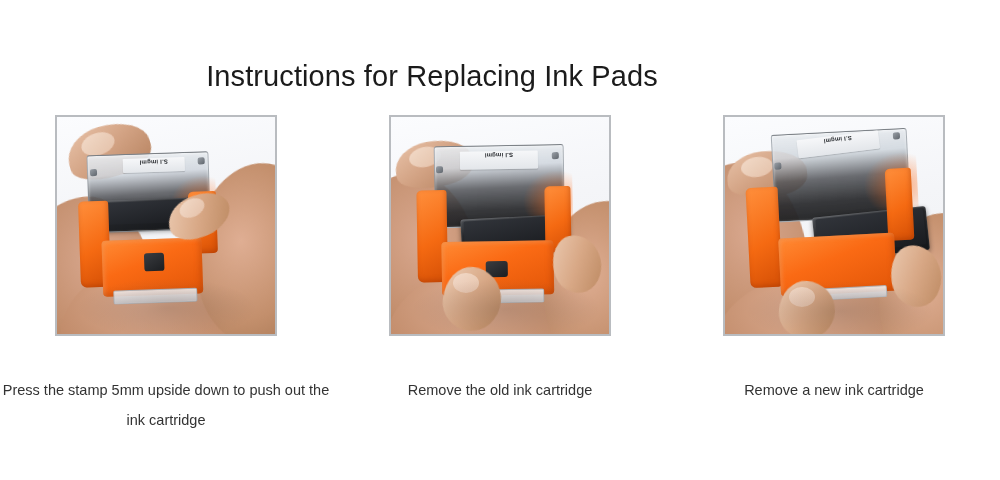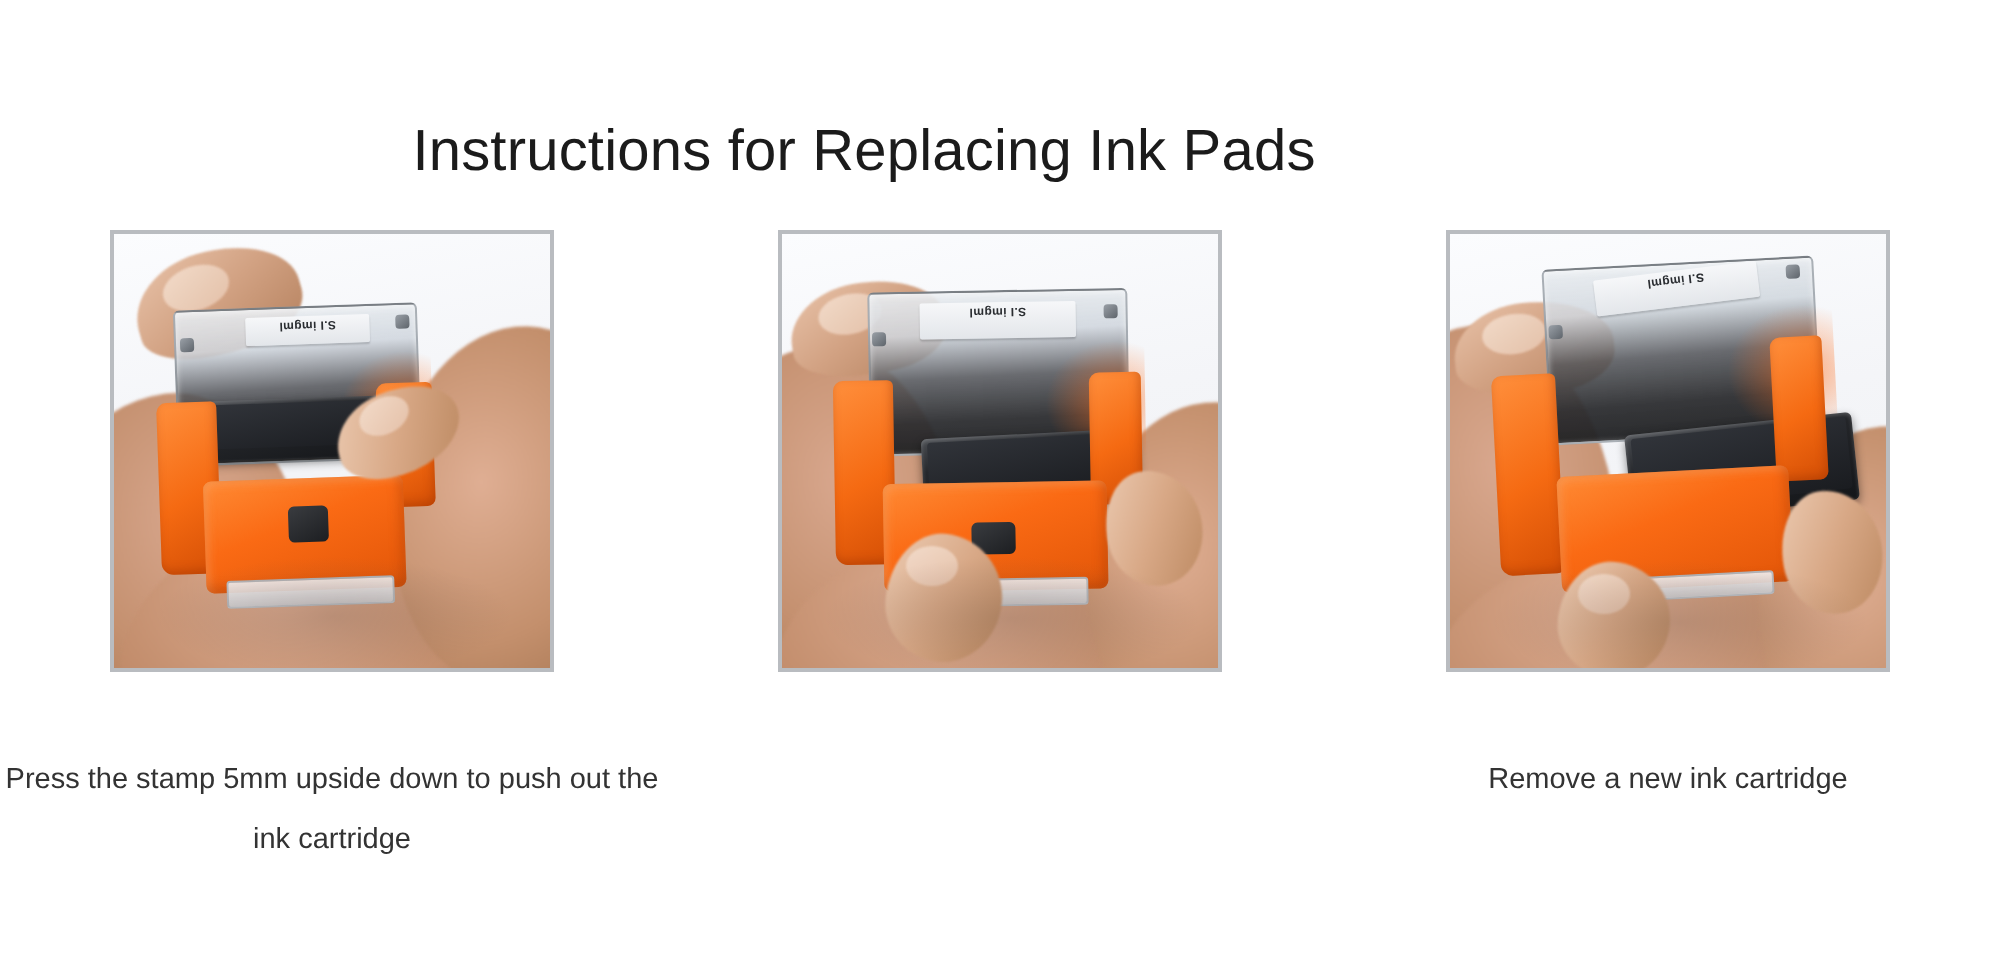--- a/index.html
+++ b/index.html
@@ -331,20 +331,21 @@
           </div>
 
           <div class="index-finger" style="left:52px;top:150px;width:58px;height:64px;transform:rotate(6deg);"></div>
           <div class="nail" style="left:62px;top:156px;width:26px;height:20px;"></div>
 
           <div class="index-finger" style="right:8px;top:118px;width:48px;height:58px;transform:rotate(-12deg);"></div>
 
           <div class="shadow-soft" style="left:20px;bottom:-6px;width:190px;height:62px;"></div>
         </div>
       </div>
+      <div class="caption">Remove the old ink cartridge</div>
     </div>
 
     <div class="panel">
       <div class="photo-frame">
         <div class="scene">
 
           <div class="hand palm-left" style="left:-50px;top:46px;height:180px;"></div>
           <div class="hand palm-bottom" style="left:-10px;bottom:-70px;width:220px;"></div>
 
           <div class="finger thumb-top" style="left:2px;top:34px;width:80px;height:46px;transform:rotate(-6deg);"></div>

